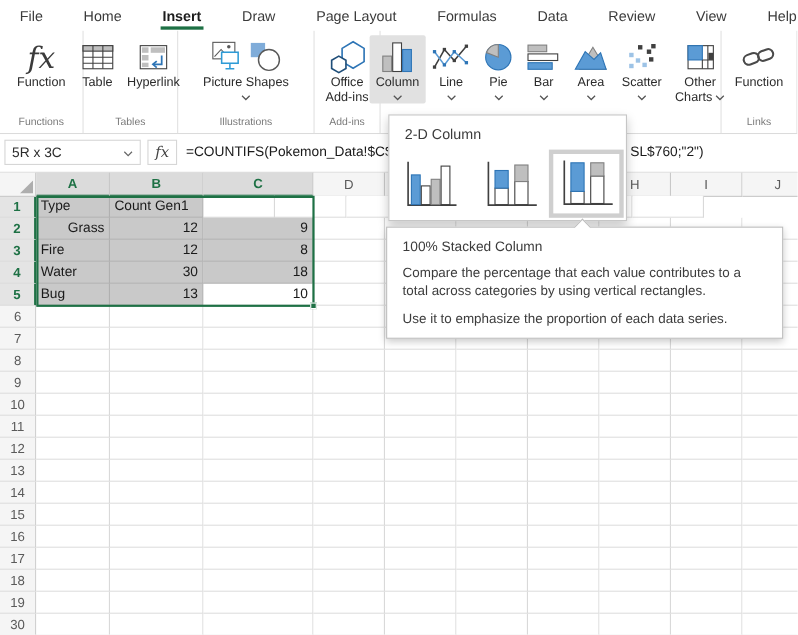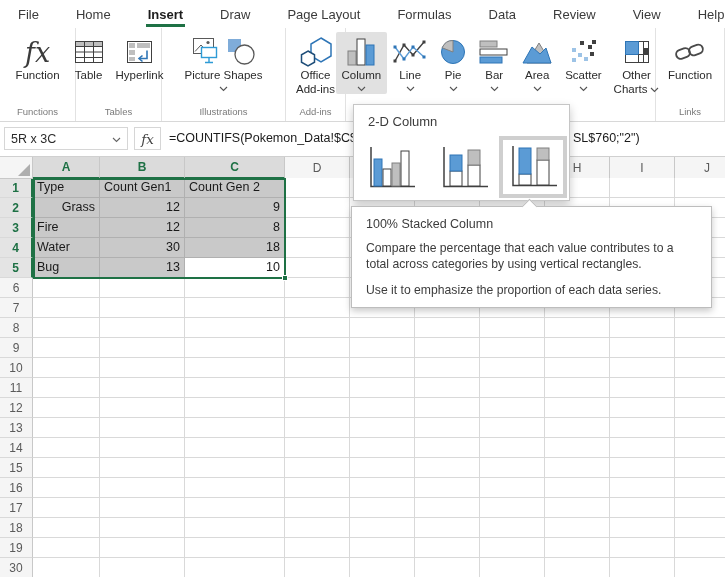--- a/index.html
+++ b/index.html
@@ -360,21 +360,20 @@
       <div class="colh" style="width: 65px;">F</div>
       <div class="colh" style="width: 65px;">G</div>
       <div class="colh" style="width: 65px;">H</div>
       <div class="colh" style="width: 65px;">I</div>
       <div class="colh" style="width: 65px;">J</div>
     </div>
     <div class="grow">
       <div class="rownum sel">1</div>
       <div class="cell sel" style="width: 67px;">Type</div>
       <div class="cell sel" style="width: 85px;">Count Gen1</div>
-      <div class="cell sel" style="width: 100px;">Count Gen 2</div>
       <div class="cell" style="width: 65px;"></div>
       <div class="cell" style="width: 65px;"></div>
       <div class="cell" style="width: 65px;"></div>
       <div class="cell" style="width: 65px;"></div>
       <div class="cell" style="width: 65px;"></div>
       <div class="cell" style="width: 65px;"></div>
       <div class="cell" style="width: 65px;"></div>
     </div>
     <div class="grow">
       <div class="rownum sel">2</div>

